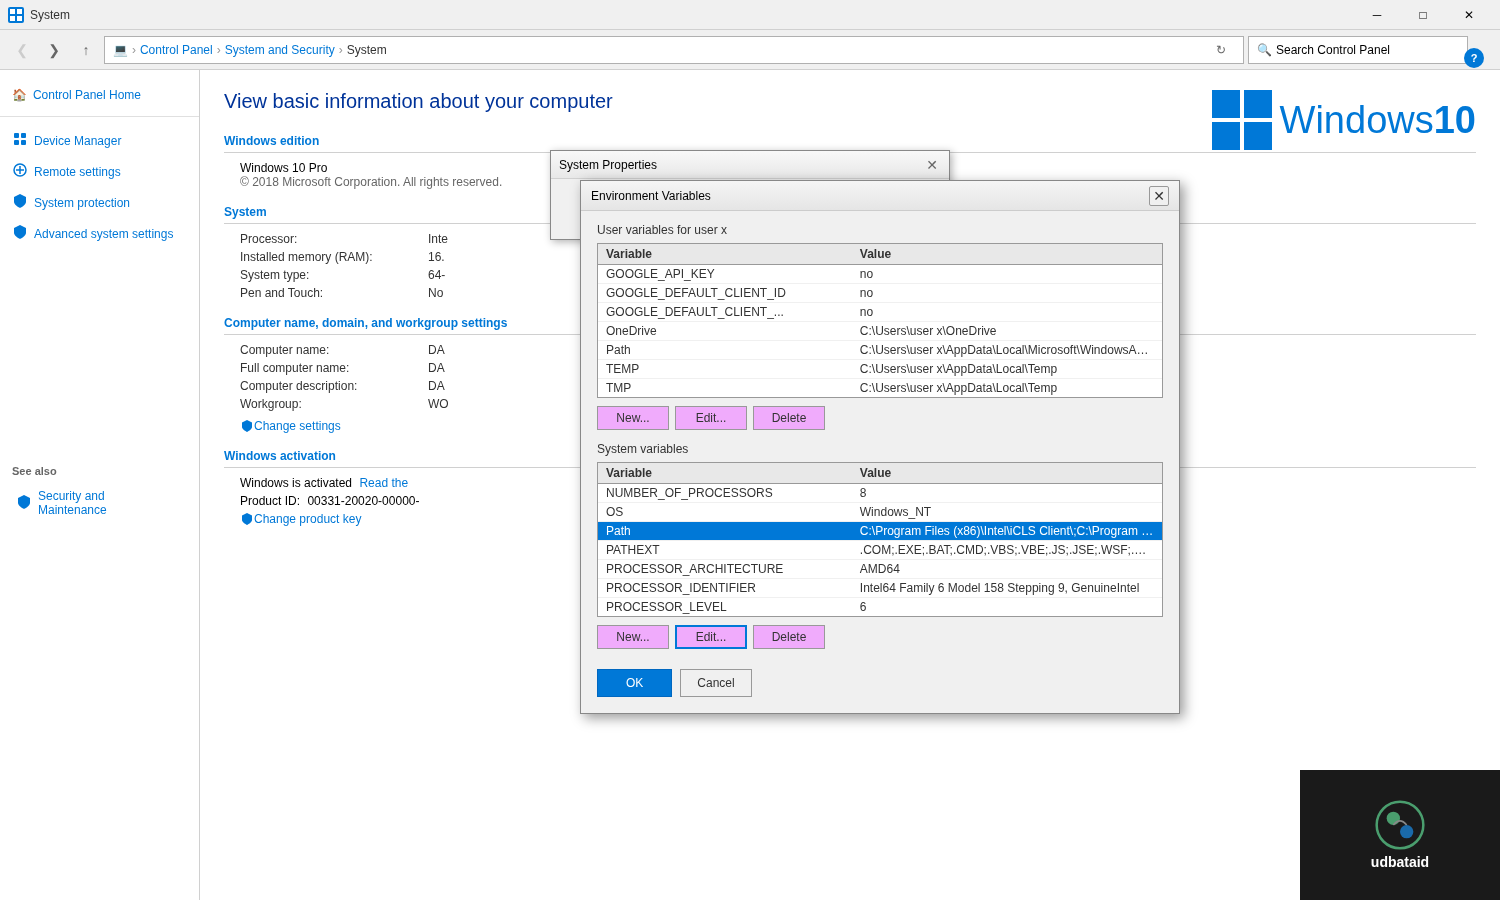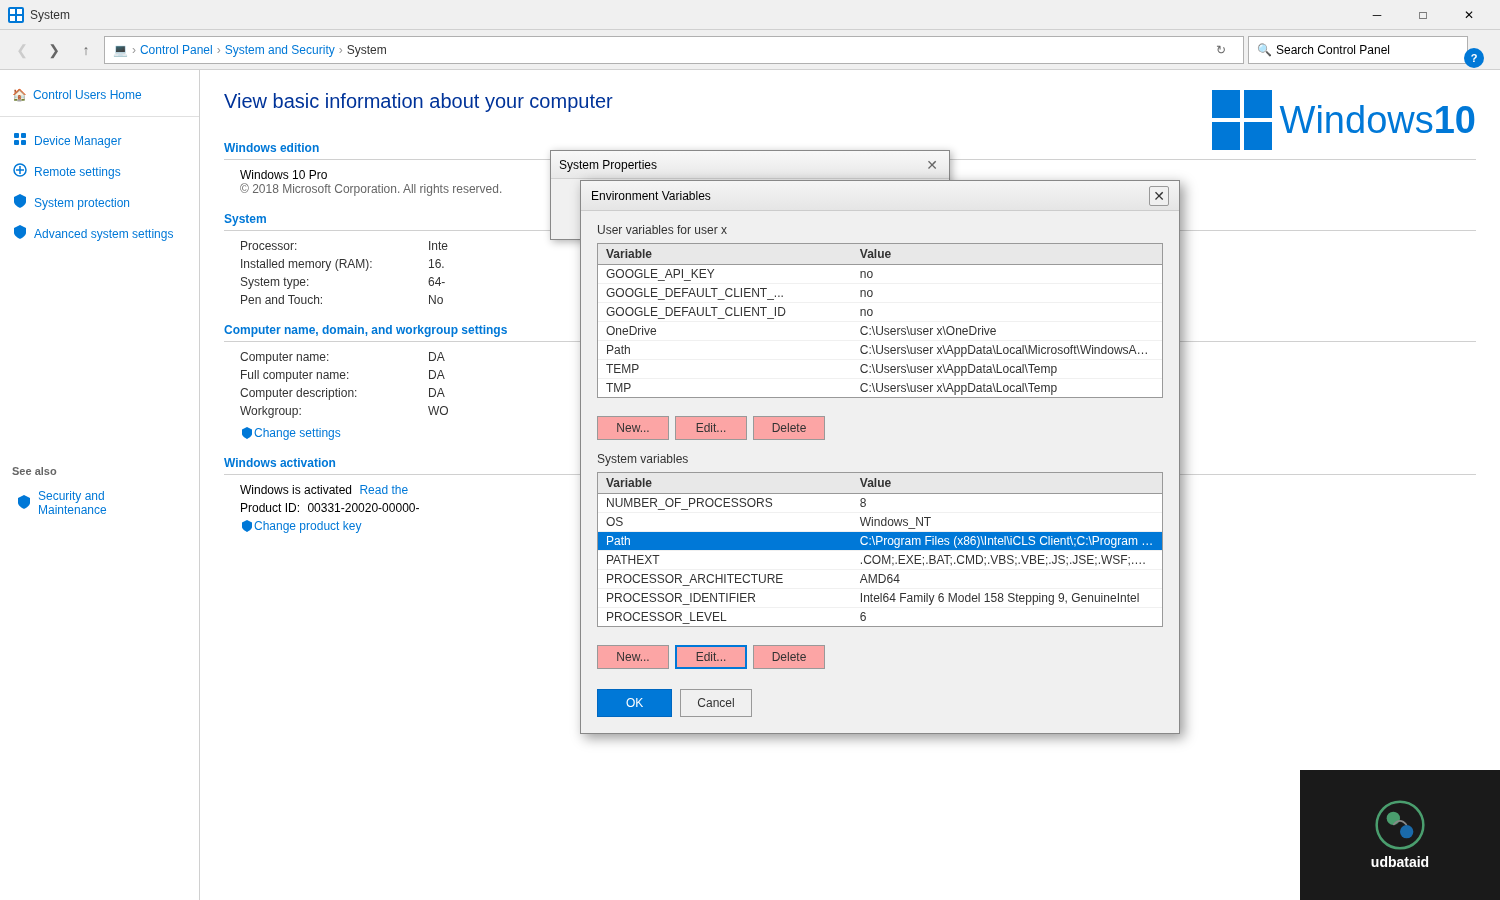--- a/index.html
+++ b/index.html
@@ -24,21 +24,21 @@
     
     .main-layout { display: flex; height: calc(900px - 70px); }
 
     
     .sidebar { width: 200px; background: white; border-right: 1px solid #d0d0d0; padding: 12px 0; flex-shrink: 0; }
     .sidebar-item { padding: 6px 12px; cursor: pointer; display: flex; align-items: center; gap: 6px; color: #0078d7; font-size: 12px; }
     .sidebar-divider { height: 1px; background: #e0e0e0; margin: 8px 0; }
 
     
     .content { flex: 1; background: white; overflow-y: auto; padding: 20px 24px; position: relative; }
-    .page-title { font-size: 20px; font-weight: 300; color: #003399; margin-bottom: 28px; }
+    .page-title { font-size: 20px; font-weight: 300; color: #003399; margin-bottom: 21px; }
     .section-header { font-size: 12px; font-weight: 600; color: #0078d7; border-bottom: 1px solid #d0d0d0; padding-bottom: 4px; margin-bottom: 8px; margin-top: 16px; }
     .info-grid { display: grid; grid-template-columns: 180px 1fr; gap: 4px 8px; margin-left: 16px; }
     .info-label { color: #333; font-size: 12px; }
     .info-value { color: #333; font-size: 12px; }
     .link-text { color: #0078d7; cursor: pointer; text-decoration: none; font-size: 12px; }
 
     .windows-logo-area { position: absolute; top: 20px; right: 24px; display: flex; align-items: center; gap: 8px; }
     .win-logo { width: 60px; height: 60px; }
 
     .change-settings-link { display: flex; align-items: center; color: #0078d7; cursor: pointer; font-size: 12px; margin-top: 4px; }
@@ -60,21 +60,21 @@
     .env-content { padding: 12px 16px; }
     .env-section-label { font-size: 12px; color: #333; margin-bottom: 6px; }
 
     .env-table-container { border: 1px solid #999; background: white; height: 155px; overflow-y: auto; margin-bottom: 8px; }
     .env-table { width: 100%; border-collapse: collapse; }
     .env-table th { background: #e8e8e8; border-bottom: 1px solid #999; padding: 3px 8px; text-align: left; font-size: 12px; font-weight: 600; color: #333; position: sticky; top: 0; }
     .env-table td { padding: 2px 8px; font-size: 12px; color: #333; border-bottom: 1px solid #f0f0f0; white-space: nowrap; overflow: hidden; text-overflow: ellipsis; max-width: 250px; }
     .env-table tr.selected td { background: #0078d7; color: white; }
 
     .env-btn-row { display: flex; gap: 6px; margin-bottom: 12px; }
-    .env-btn { padding: 4px 16px; background: #fca5a5; border: 1px solid #999; cursor: pointer; font-size: 12px; color: #333; min-width: 72px; margin-top: 10px; }
+    .env-btn { padding: 4px 16px; background: #f0abfc; border: 1px solid #999; cursor: pointer; font-size: 12px; color: #333; min-width: 72px; }
     .env-btn.focused { border: 2px solid #0078d7; padding: 3px 15px; }
 
     .env-ok-cancel-row { display: flex; justify-content: flex-start; gap: 8px; padding: 8px 0 4px; }
     .env-ok-btn { padding: 6px 28px; background: #0078d7; border: 1px solid #0067c0; color: white; cursor: pointer; font-size: 12px; }
     .env-cancel-btn { padding: 6px 16px; background: #f0f0f0; border: 1px solid #999; cursor: pointer; font-size: 12px; color: #333; }
 
     
     .bottom-branding { position: absolute; bottom: 0; right: 0; width: 200px; height: 130px; background: #1a1a1a; display: flex; flex-direction: column; align-items: center; justify-content: center; gap: 4px; }
     .brand-logo { width: 50px; height: 50px; }
     .brand-text { color: white; font-size: 14px; font-weight: 600; }
@@ -131,21 +131,21 @@
     <input type="text" value="Search Control Panel" placeholder="Search Control Panel" style="">
   </div>
   <div class="help-btn" style="position:relative;">?</div>
 </div>
 
 <div class="main-layout">
 
   <div class="sidebar">
     <div class="sidebar-item" style="color:#0078d7;font-weight:normal;">
       <span style="color:#0078d7;">🏠</span>
-      <span>Control Users Home</span>
+      <span>Control Panel Home</span>
     </div>
     <div class="sidebar-divider"></div>
     <div class="sidebar-item">
       <span>
         <svg width="16" height="16" viewBox="0 0 16 16" fill="#0078d7">
             <rect x="2" y="2" width="5" height="5" rx="1"></rect>
             <rect x="9" y="2" width="5" height="5" rx="1"></rect>
             <rect x="2" y="9" width="5" height="5" rx="1"></rect>
             <rect x="9" y="9" width="5" height="5" rx="1"></rect>
           </svg>
@@ -306,25 +306,25 @@
                 <th style="width:45%;">Variable</th>
                 <th>Value</th>
               </tr>
             </thead>
             <tbody id="user-vars-tbody">
             <tr>
                   <td>GOOGLE_API_KEY</td>
                   <td>no</td>
                 </tr>
                 <tr>
+                  <td>GOOGLE_DEFAULT_CLIENT_ID</td>
+                  <td>no</td>
+                </tr>
+                <tr>
                   <td>GOOGLE_DEFAULT_CLIENT_...</td>
-                  <td>no</td>
-                </tr>
-                <tr>
-                  <td>GOOGLE_DEFAULT_CLIENT_ID</td>
                   <td>no</td>
                 </tr>
                 <tr>
                   <td>OneDrive</td>
                   <td>C:\Users\user x\OneDrive</td>
                 </tr>
                 <tr>
                   <td>Path</td>
                   <td>C:\Users\user x\AppData\Local\Microsoft\WindowsApps;</td>
                 </tr>

